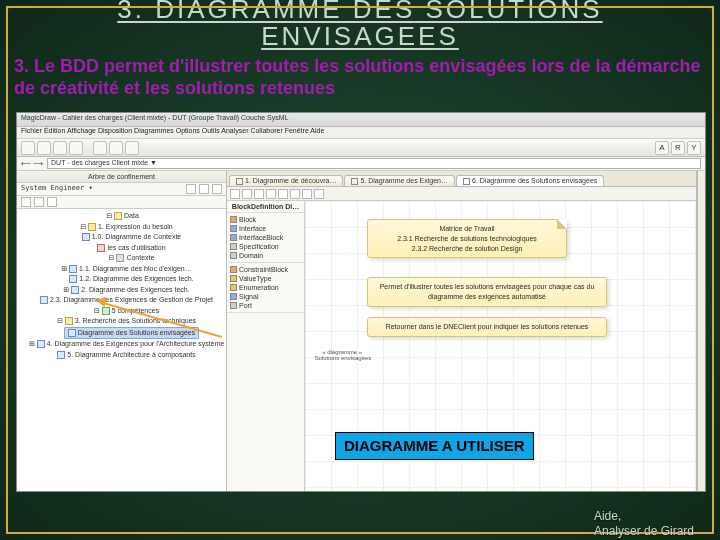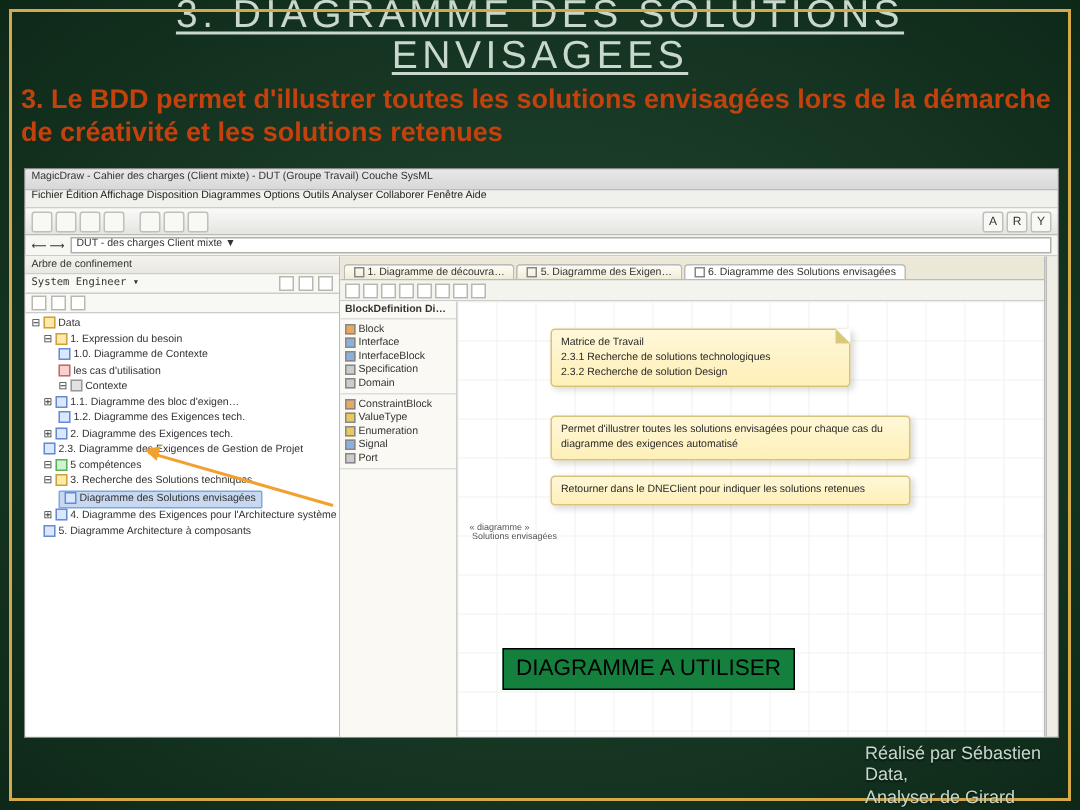--- a/index.html
+++ b/index.html
@@ -21,21 +21,21 @@
     font-weight: 400;
     letter-spacing: 3px;
     text-align: center;
     padding: 0 40px;
     line-height: 1.05;
     text-decoration: underline;
     text-underline-offset: 3px;
     margin-top: -4px;
   }
   .subtitle {
-    color: #c2410c;
+    color: #a21caf;
     font-size: 18px;
     font-weight: bold;
     padding: 4px 14px 2px 14px;
     line-height: 1.25;
     position: relative;
     z-index: 2;
   }
   .screenshot {
     position: absolute;
     left: 16px; top: 112px;
@@ -85,20 +85,21 @@
     padding: 0 4px;
     font-size:7px;
   }
   .path-input {
     flex:1; height:11px; background:#fff; border:1px solid #b0b0aa;
     padding:0 3px; font-size:7px;
   }
   .app-body {
     display: flex;
     height: calc(100% - 58px);
+    text-align: center;
   }
   .left-pane {
     width: 210px;
     background: #fff;
     border-right: 1px solid #bbb;
     display:flex; flex-direction:column;
   }
   .pane-header {
     background: linear-gradient(#f4f4ee,#e8e8e0);
     border-bottom: 1px solid #ccc;
@@ -213,25 +214,25 @@
     transform-origin: left center;
   }
   .arrow-head {
     position:absolute;width:0;height:0;
     border-left:10px solid #f2a030;
     border-top:5px solid transparent;
     border-bottom:5px solid transparent;
   }
   .callout {
     position:absolute;
-    background:#15803d;
+    background:#0ea5e9;
     border:1px solid #000;
     padding: 4px 8px;
     font-size: 15px;
-    font-weight: normal;
+    font-weight: bold;
     color:#000;
     line-height:1.2;
   }
   .credit {
     position:absolute;
     right: 26px; bottom: 2px;
     color:#c8d8cc;
     font-size:12px;
     line-height:1.2;
     text-align:left;
@@ -382,16 +383,15 @@
 </div>
 
 <div class="arrow-line" style="left:222px;top:336px;width:128px;transform:rotate(196deg);"></div>
 <div class="arrow-head" style="left:96px;top:296px;transform:rotate(196deg);"></div>
 
 <div class="callout" style="left:335px;top:432px">
   <div>DIAGRAMME A UTILISER</div>
 </div>
 
 <div class="credit">
-  <div>Réalisé par Sébastien</div>
-  <div>Data,</div>
+  <div>Aide,</div>
   <div>Analyser de Girard</div>
 </div>
 
 </body></html>

